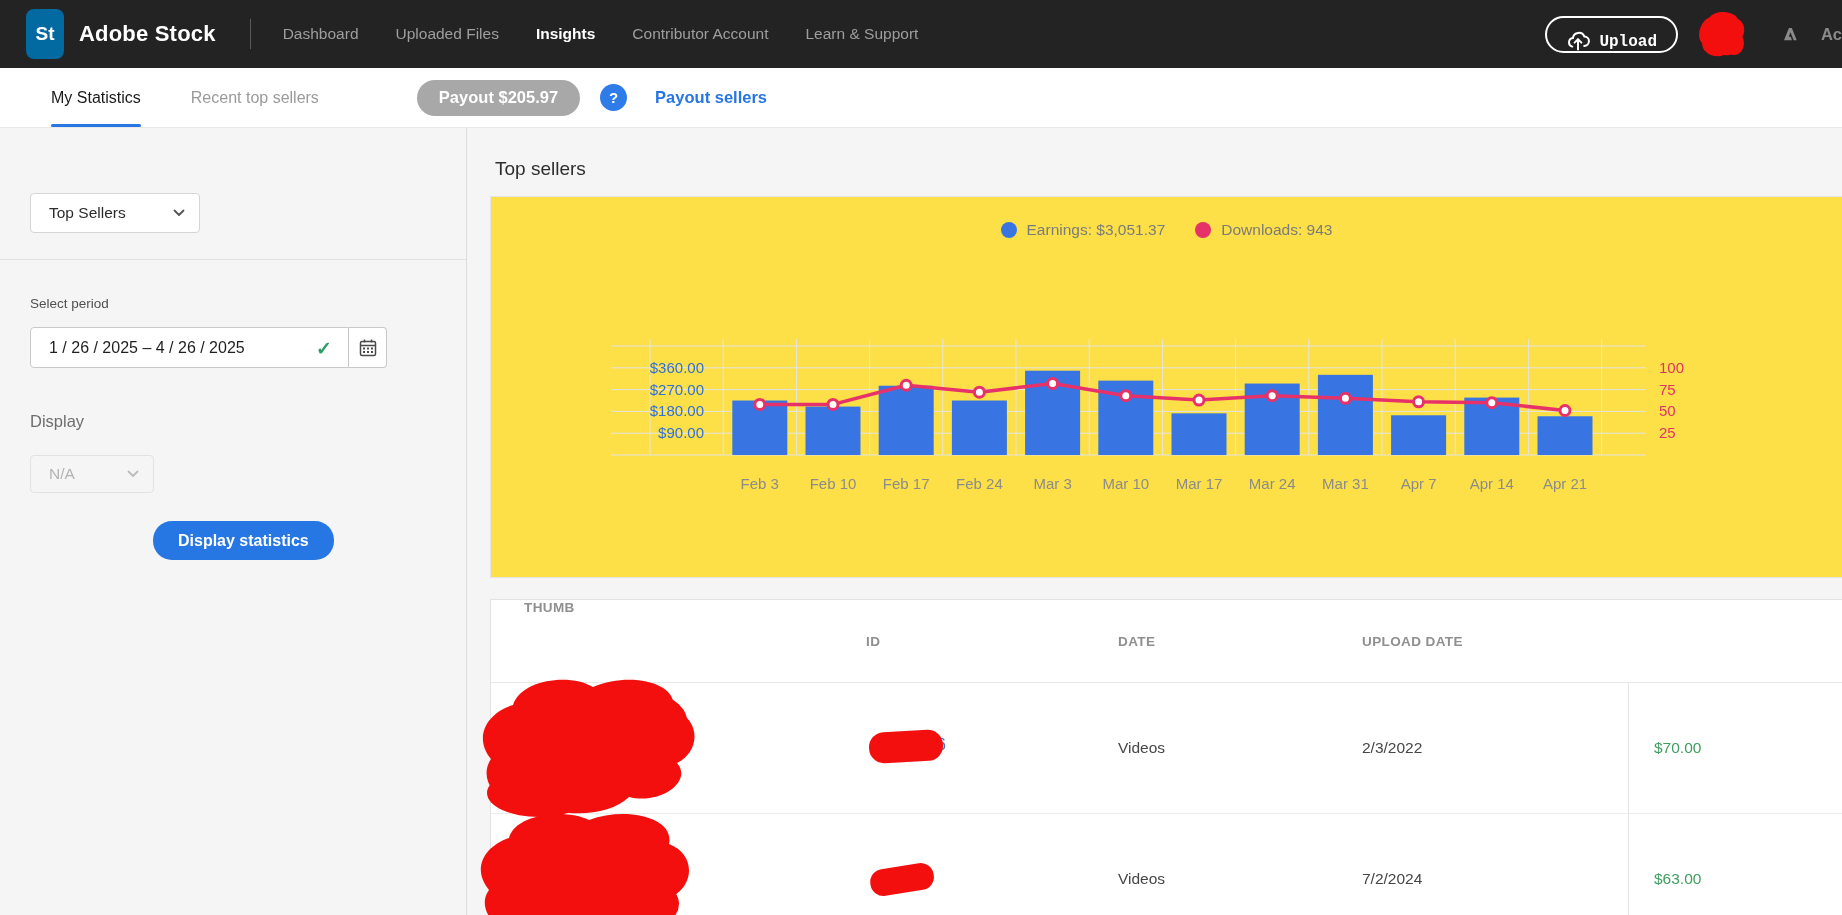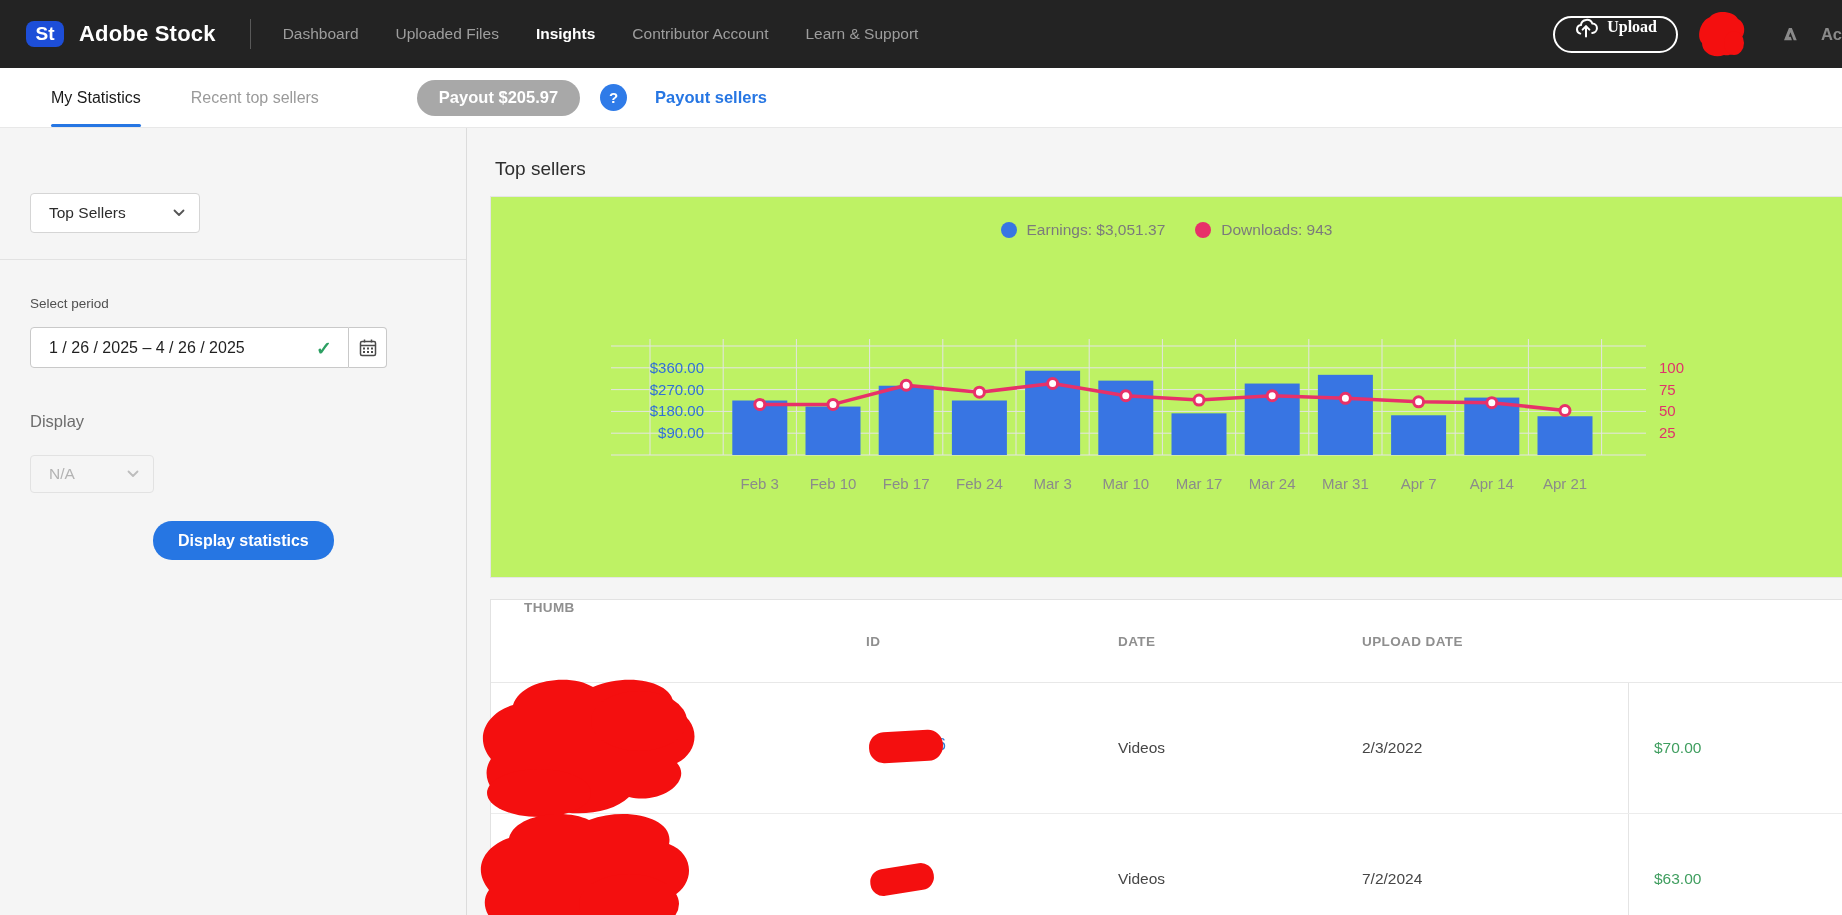--- a/index.html
+++ b/index.html
@@ -8,31 +8,31 @@
     --link-blue:#2f77d1; --redaction-red:#f40f0f; --payout-pill-gray:#a8a8a8; --navbar-bg:#232323;
   }
   *{box-sizing:border-box;margin:0;padding:0;}
   html,body{width:1842px;height:915px;overflow:hidden;background:#f5f5f5;
     font-family:"Liberation Sans",sans-serif;color:#2c2c2c;}
   .app{width:1842px;height:915px;position:relative;overflow:hidden;display:flex;flex-direction:column;}
 
   
   .navbar{height:68px;background:var(--navbar-bg);display:flex;align-items:center;flex:none;
     padding-left:26px;position:relative;}
-  .logo-tile{width:38px;height:26px;border-radius:8px;background:#1d4ed8;display:flex;
+  .logo-tile{width:38px;height:50px;border-radius:8px;background:#0369a1;display:flex;
     align-items:center;justify-content:center;color:#fff;font-weight:700;font-size:19px;flex:none;}
   .brand{color:#fff;font-size:22px;font-weight:700;margin-left:15px;letter-spacing:.2px;}
   .nav-sep{width:1px;height:30px;background:#595959;margin:0 32px 0 34px;}
   .nav-items{display:flex;align-items:center;gap:37px;}
   .nav-item{color:#9e9e9e;font-size:15.5px;text-decoration:none;cursor:pointer;white-space:nowrap;}
   .nav-item.active{color:#fff;font-weight:600;}
   .nav-spacer{flex:1;}
-  .upload-btn{display:flex;align-items:flex-start;gap:9px;background:transparent;border:2px solid #fff;
+  .upload-btn{display:flex;align-items:flex-end;gap:9px;background:transparent;border:2px solid #fff;
     border-radius:19px;height:37px;padding:0 19px;color:#fff;font-size:16px;font-weight:700;cursor:pointer;
-    font-family:Liberation Serif, serif;}
+    font-family:Liberation Mono, monospace;}
   .avatar-wrap{width:48px;height:50px;margin-left:20px;position:relative;flex:none;cursor:pointer;}
   .adobe-corner{display:flex;align-items:center;gap:24px;margin-left:38px;color:#8a8a8a;
     font-size:16.5px;font-weight:700;white-space:nowrap;flex:none;width:58px;overflow:hidden;}
 
   
   .tabbar{height:60px;background:#fff;display:flex;align-items:center;flex:none;
     padding-left:43px;border-bottom:1px solid #e8e8e8;position:relative;}
   .tab{font-size:16px;color:#9a9a9a;height:100%;display:flex;align-items:center;cursor:pointer;
     position:relative;margin-right:50px;white-space:nowrap;}
   .tab.active{color:#1a1a1a;font-weight:400;margin-left:8px;}
@@ -66,21 +66,21 @@
   .display-label{margin-top:44px;}
   .select-box.disabled{width:124px;height:38px;margin-top:24px;border:1px solid #e2e2e2;
     background:transparent;color:#b3b3b3;cursor:default;}
   .primary-btn{margin:28px 0 0 123px;background:var(--accent-blue);color:#fff;border:none;
     border-radius:19px;height:39px;padding:0 25px;font-size:16px;font-weight:700;cursor:pointer;
     font-family:inherit;}
 
   
   .main{flex:1;min-width:0;position:relative;}
   .main-heading{font-size:19px;font-weight:500;color:#2e2e2e;margin:30px 0 0 28px;}
-  .chart-card{position:relative;background:#bef264;border:1px solid #e5e5e5;border-right:none;
+  .chart-card{position:relative;background:#fde047;border:1px solid #e5e5e5;border-right:none;
     margin:16px 0 0 23px;height:382px;overflow:hidden;padding-left:40px;}
   .legend{position:absolute;top:24px;left:0;right:0;display:flex;justify-content:center;gap:30px;
     align-items:center;}
   .legend-item{display:flex;align-items:center;gap:10px;color:#7b7b7b;font-size:15.5px;}
   .legend-dot{width:16px;height:16px;border-radius:50%;flex:none;}
   .chart-svg{position:absolute;left:0;top:0;width:1352px;height:382px;}
 
   
   .table-card{background:#fff;border:1px solid #e2e2e2;border-right:none;margin:21px 0 0 23px;
     min-height:300px;}

